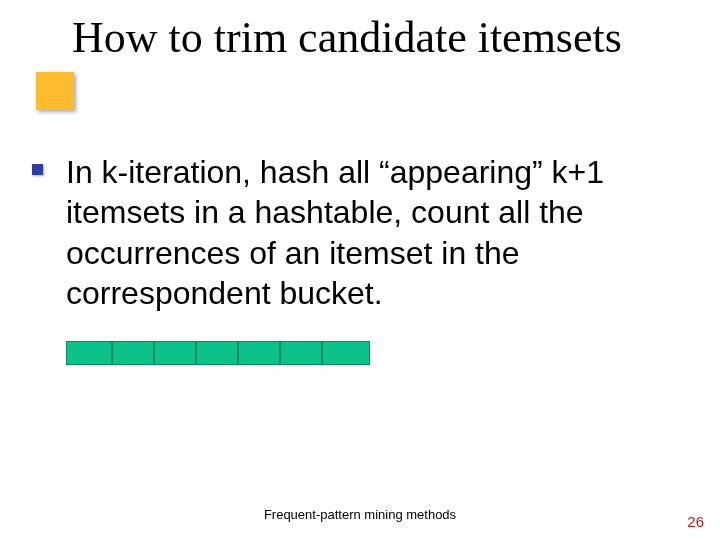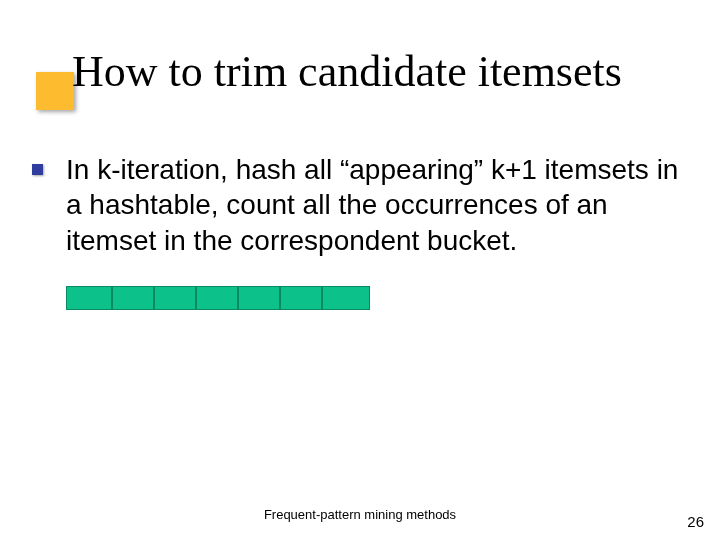--- a/index.html
+++ b/index.html
@@ -9,21 +9,20 @@
     font-family: Verdana, Geneva, sans-serif;
     position: relative;
   }
 
   
   .title-wrap {
     position: absolute;
     top: 14px;
     left: 72px;
     right: 20px;
-    margin-top: 34px;
   }
   .title {
     font-family: "Times New Roman", Times, serif;
     font-size: 44px;
     line-height: 1.08;
     color: #000;
     font-weight: 400;
   }
   .title-accent {
     position: absolute;
@@ -50,21 +49,21 @@
   .bullet-marker {
     position: absolute;
     left: 2px;
     top: 12px;
     width: 11px;
     height: 11px;
     background: #2f3e9e;
     box-shadow: 1px 1px 2px rgba(0,0,0,0.35);
   }
   .bullet-text {
-    font-size: 28px;
+    font-size: 32px;
     line-height: 1.26;
     color: #000;
   }
 
   
   .hash-buckets {
     margin-top: 6px;
     margin-left: 36px;
     display: flex;
     gap: 0;
@@ -87,21 +86,21 @@
     text-align: center;
     font-size: 13px;
     color: #000000;
     margin-top: 45px;
   }
   .pagenum {
     position: absolute;
     right: 16px;
     bottom: 10px;
     font-size: 15px;
-    color: #000000;
+    color: #b91c1c;
   }
 </style>
 </head>
 <body>
 
 <div class="title-accent"></div>
 <div class="title-wrap">
   <h1 class="title">How to trim candidate itemsets</h1>
 </div>
 

